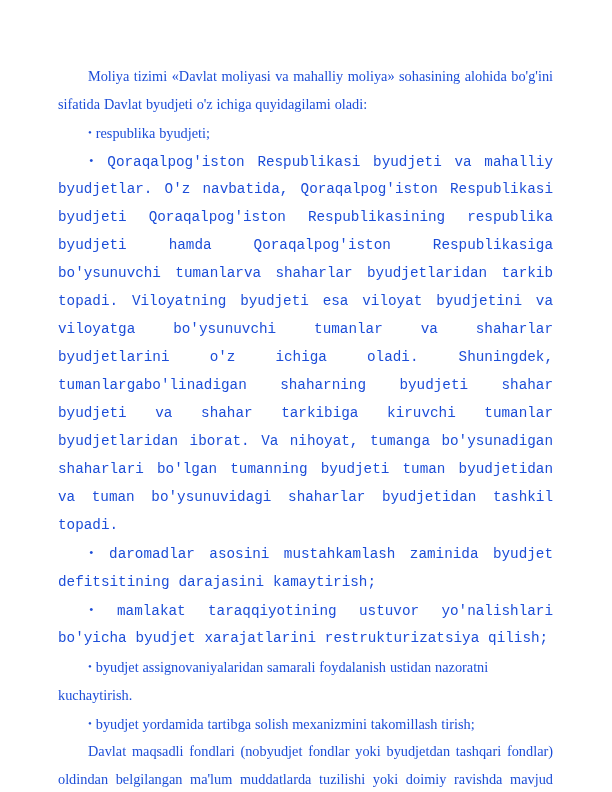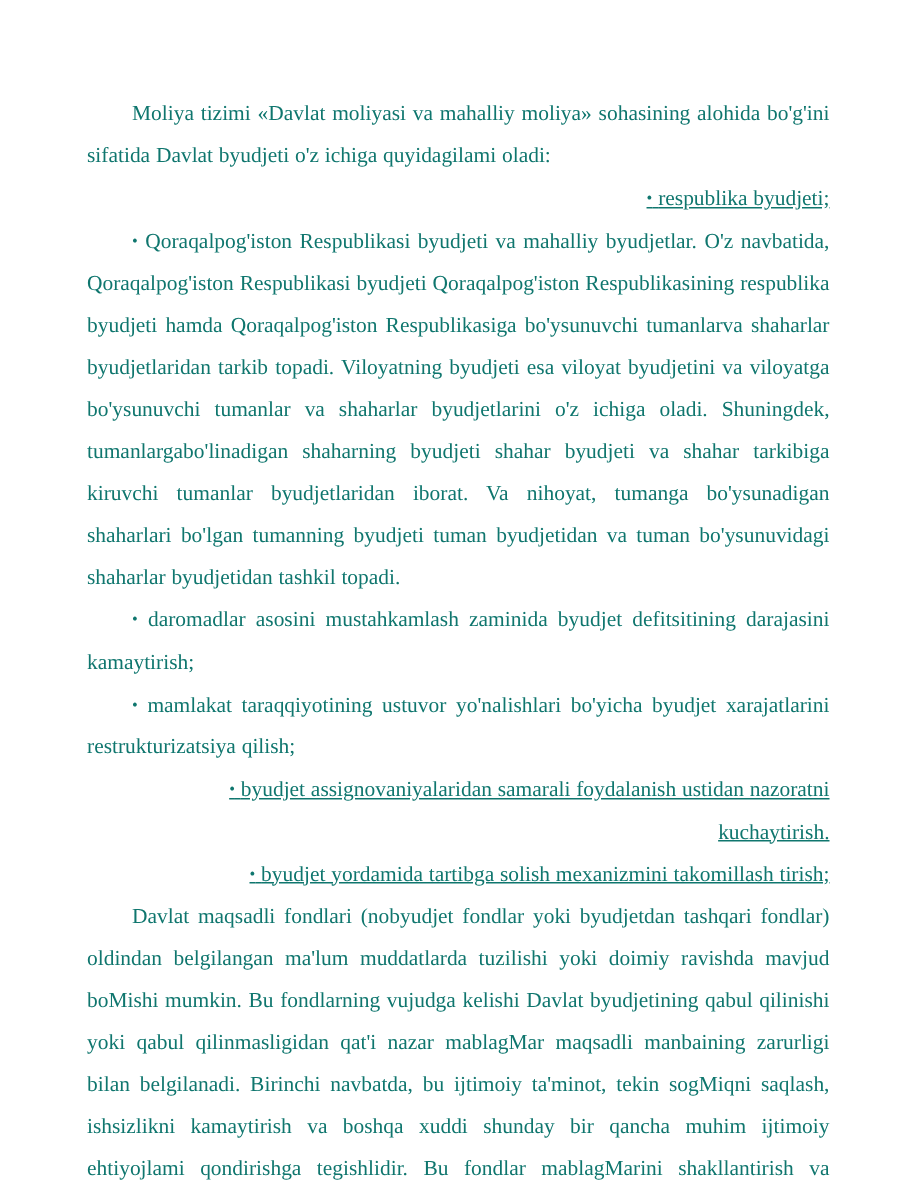--- a/index.html
+++ b/index.html
@@ -9,46 +9,46 @@
   }
   .page {
     width: 612px;
     height: 792px;
     background: #ffffff;
     position: relative;
     box-sizing: border-box;
     padding: 58px 59px 0 58px;
     font-family: "Liberation Serif", "DejaVu Serif", serif;
     font-size: 14.3px;
-    color: #0f766e;
+    color: #1d4ed8;
     overflow: hidden;
   }
   .body-text {
     padding-top: 4px;
   }
   p {
     margin: 0;
     line-height: 28px;
     text-align: justify;
     text-justify: inter-word;
     -webkit-hyphens: none;
     hyphens: none;
     word-spacing: 0.02em;
   }
   p.indent {
     text-indent: 30px;
   }
   p.bullet {
     text-indent: 30px;
     text-align: justify;
+    font-family: Liberation Mono, monospace;
   }
   p.bullet-single {
     text-indent: 30px;
-    text-align: right;
-    text-decoration: underline;
+    text-align: left;
   }
   .bullet-mark {
     font-size: 11px;
     vertical-align: 1.5px;
     letter-spacing: 0;
   }
 </style>
 </head>
 <body>
 

